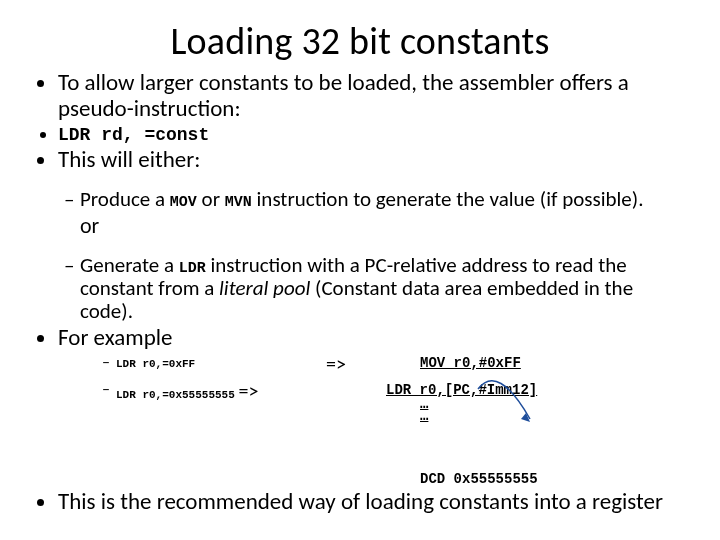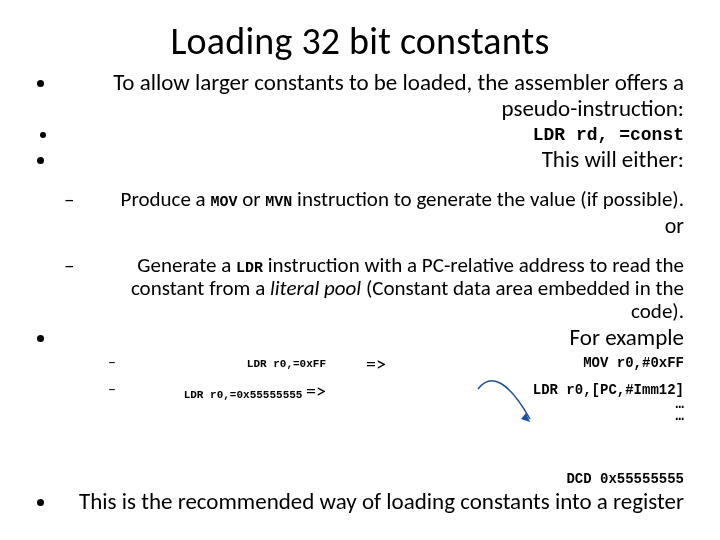--- a/index.html
+++ b/index.html
@@ -27,21 +27,20 @@
   }
   ul.top {
     margin: 0;
     padding-left: 22px;
   }
   ul.top > li {
     font-size: 23px;
     line-height: 1.12;
     margin: 0 0 2px 0;
     list-style: disc;
-    text-align: right;
   }
   ul.top > li.small {
     font-size: 18px;
   }
   ul.top > li > ul.sub {
     margin: 0 0 0 22px;
     padding: 0;
   }
   ul.top > li > ul.sub > li {
     list-style: none;
@@ -80,20 +79,21 @@
   }
   .ex-left {
     flex: 0 0 210px;
   }
   .ex-arrow {
     flex: 0 0 60px;
     font-size: 20px;
   }
   .ex-right {
     flex: 1 1 auto;
+    text-decoration: underline;
   }
   .ex-right .mono-xs { font-size: 14px; }
   .ex-right .dots { font-family: "Courier New", monospace; font-weight: bold; font-size: 14px; display:block; line-height: 0.9; margin-left:34px;}
   .ex-right .dcd { margin-left:34px; display:inline-block;margin-top:48px;}
 
   
   svg.callout {
     position: absolute;
     left: 0; top: 0;
     pointer-events: none;

